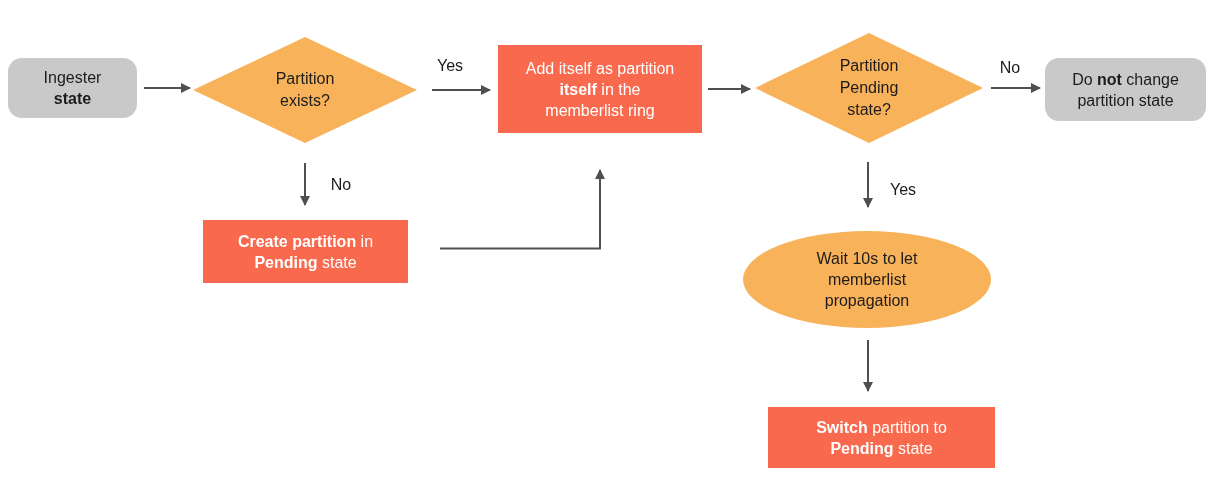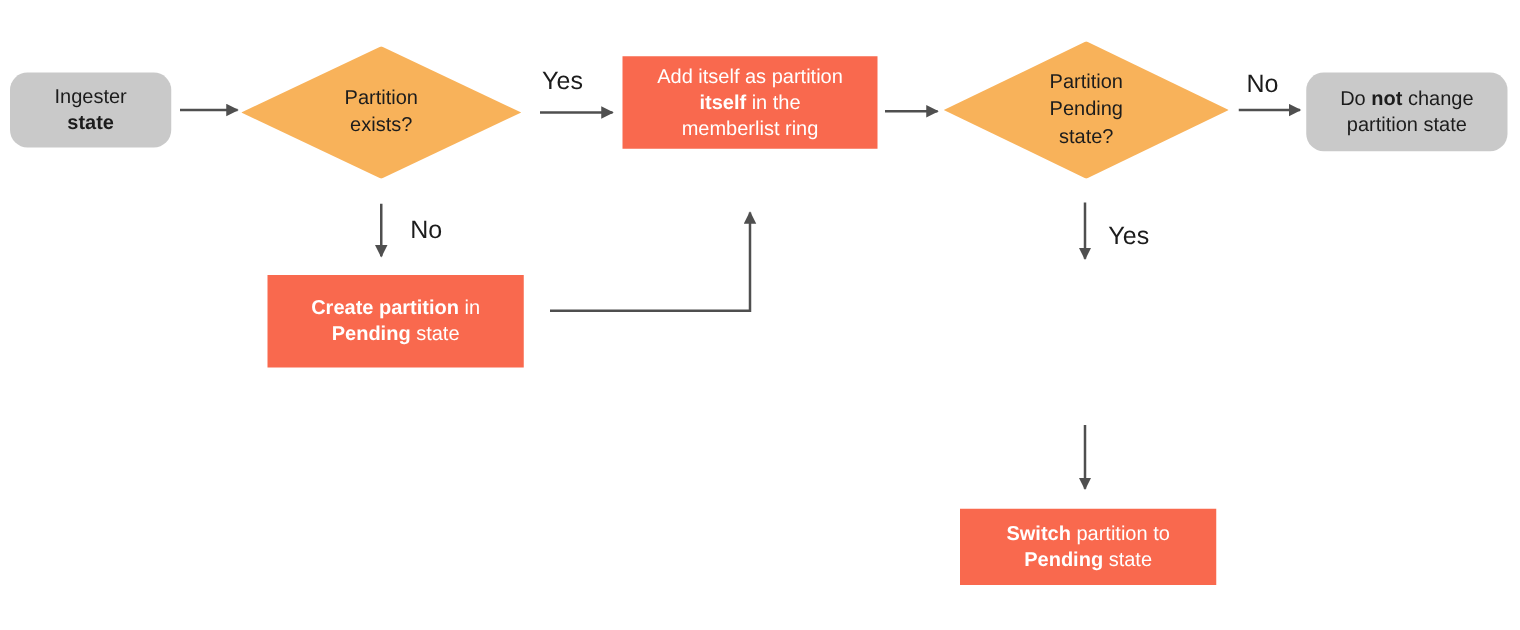--- a/index.html
+++ b/index.html
@@ -59,21 +59,21 @@
     background: var(--action-fill, #f9694e);
   }
   .action .txt { color: var(--text-light, #ffffff); }
   .ellipse {
     background: var(--decision-fill, #f8b25a);
     border-radius: 50%;
   }
   .edge-label {
     position: absolute;
     transform: translate(-50%, -50%);
-    font-size: 20px;
+    font-size: 16px;
     color: var(--text-dark, #1c1c1c);
     white-space: nowrap;
   }
 </style>
 </head>
 <body>
 
 <div class="canvas">
 
   <svg class="edges" viewBox="0 0 1216 504">
@@ -95,44 +95,49 @@
   <div class="node terminator" style="left:8px; top:58px; width:129px; height:60px;">
     <div class="txt"><span>Ingester
 </span><span class="b">state</span></div>
   </div>
 
   <div class="node decision" style="left:193px; top:37px; width:224px; height:106px;">
     <div class="txt"><span>Partition
 exists?</span></div>
   </div>
 
-  <div class="node action" style="left:498px; top:45px; width:204px; height:74px;">
+  <div class="node action" style="left:498px; top:45px; width:204px; height:88px;">
     <div class="txt"><span>Add itself as partition
 </span><span class="b">itself</span><span> in the
 memberlist ring</span></div>
   </div>
 
   <div class="node decision" style="left:755px; top:33px; width:228px; height:110px;">
     <div class="txt"><span>Partition
 Pending
 state?</span></div>
   </div>
 
   <div class="node terminator" style="left:1045px; top:58px; width:161px; height:63px;">
     <div class="txt"><span>Do </span><span class="b">not</span><span> change
 partition state</span></div>
   </div>
 
-  <div class="node action" style="left:214px; top:220px; width:205px; height:74px;">
+  <div class="node action" style="left:203px; top:220px; width:205px; height:63px;">
     <div class="txt"><span class="b">Create partition</span><span> in
 </span><span class="b">Pending</span><span> state</span></div>
   </div>
 
+  <div class="node ellipse" style="left:743px; top:231px; width:248px; height:97px;">
+    <div class="txt"><span>Wait 10s to let
+memberlist
+propagation</span></div>
+  </div>
 
-  <div class="node action" style="left:768px; top:407px; width:205px; height:61px;">
+  <div class="node action" style="left:768px; top:407px; width:227px; height:61px;">
     <div class="txt"><span class="b">Switch</span><span> partition to
 </span><span class="b">Pending</span><span> state</span></div>
   </div>
 
   <div class="edge-label" style="left:450px; top:66px;">Yes</div>
 
   <div class="edge-label" style="left:341px; top:185px;">No</div>
 
   <div class="edge-label" style="left:1010px; top:68px;">No</div>
 

